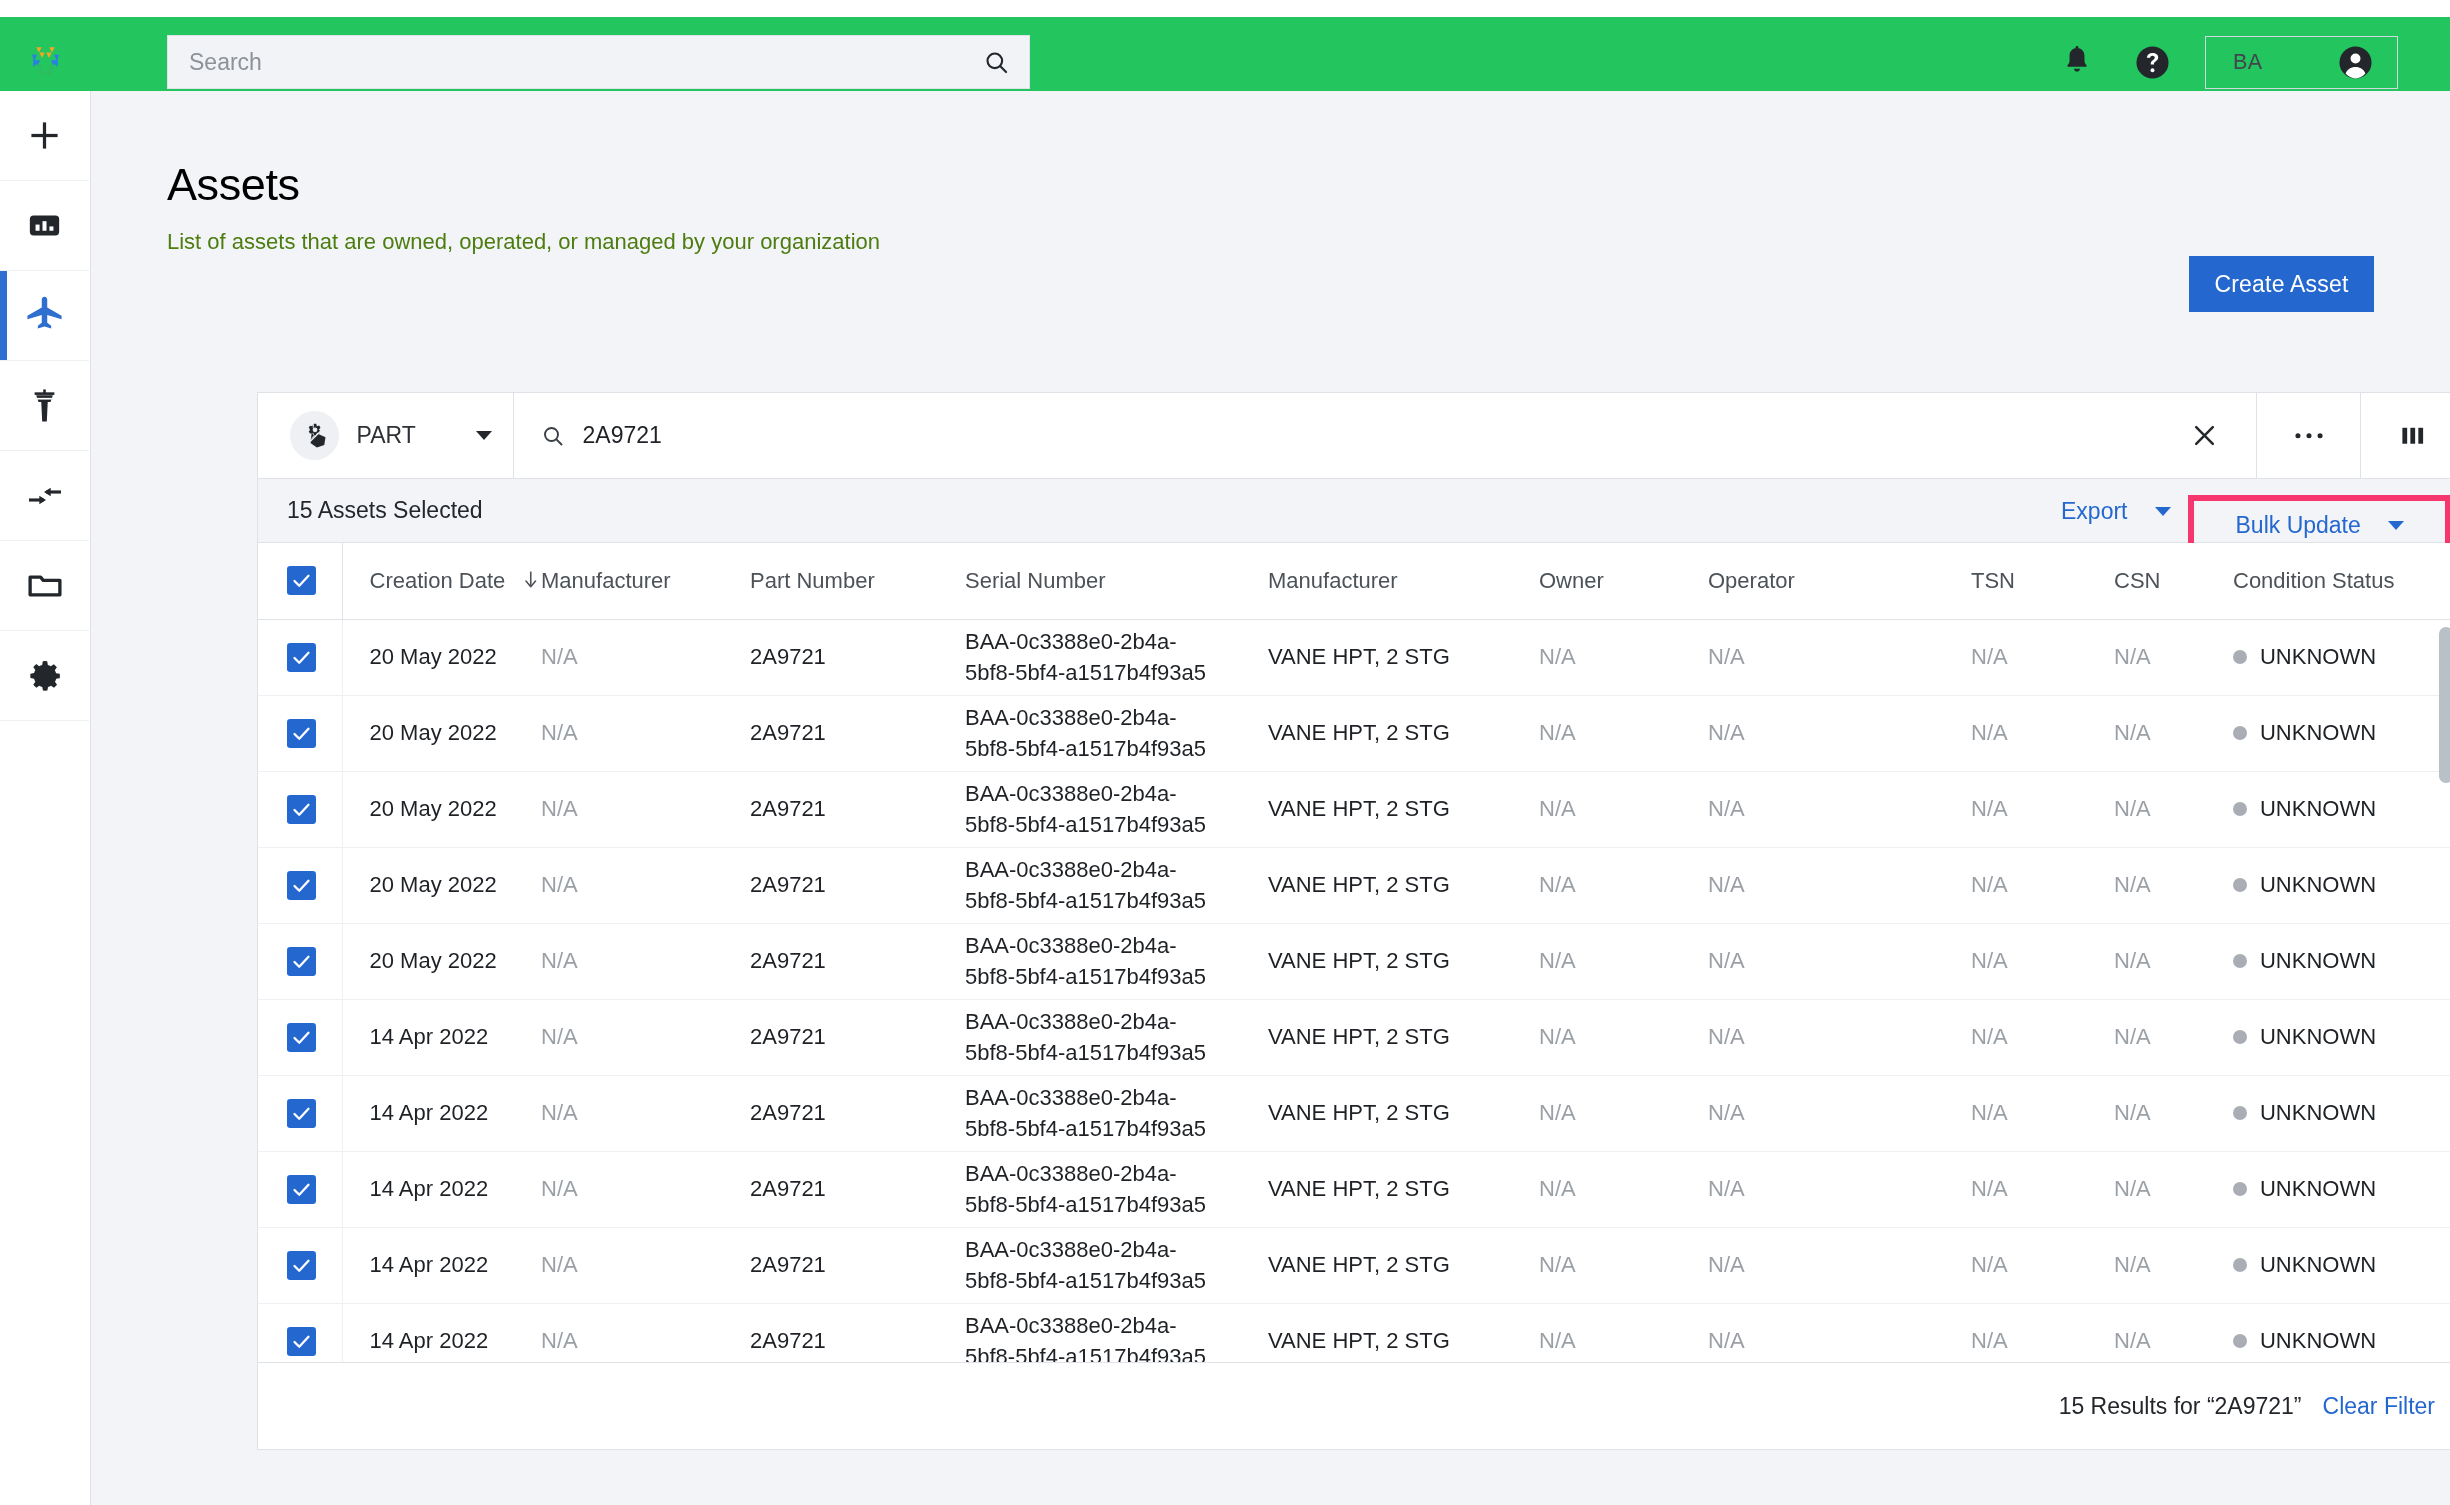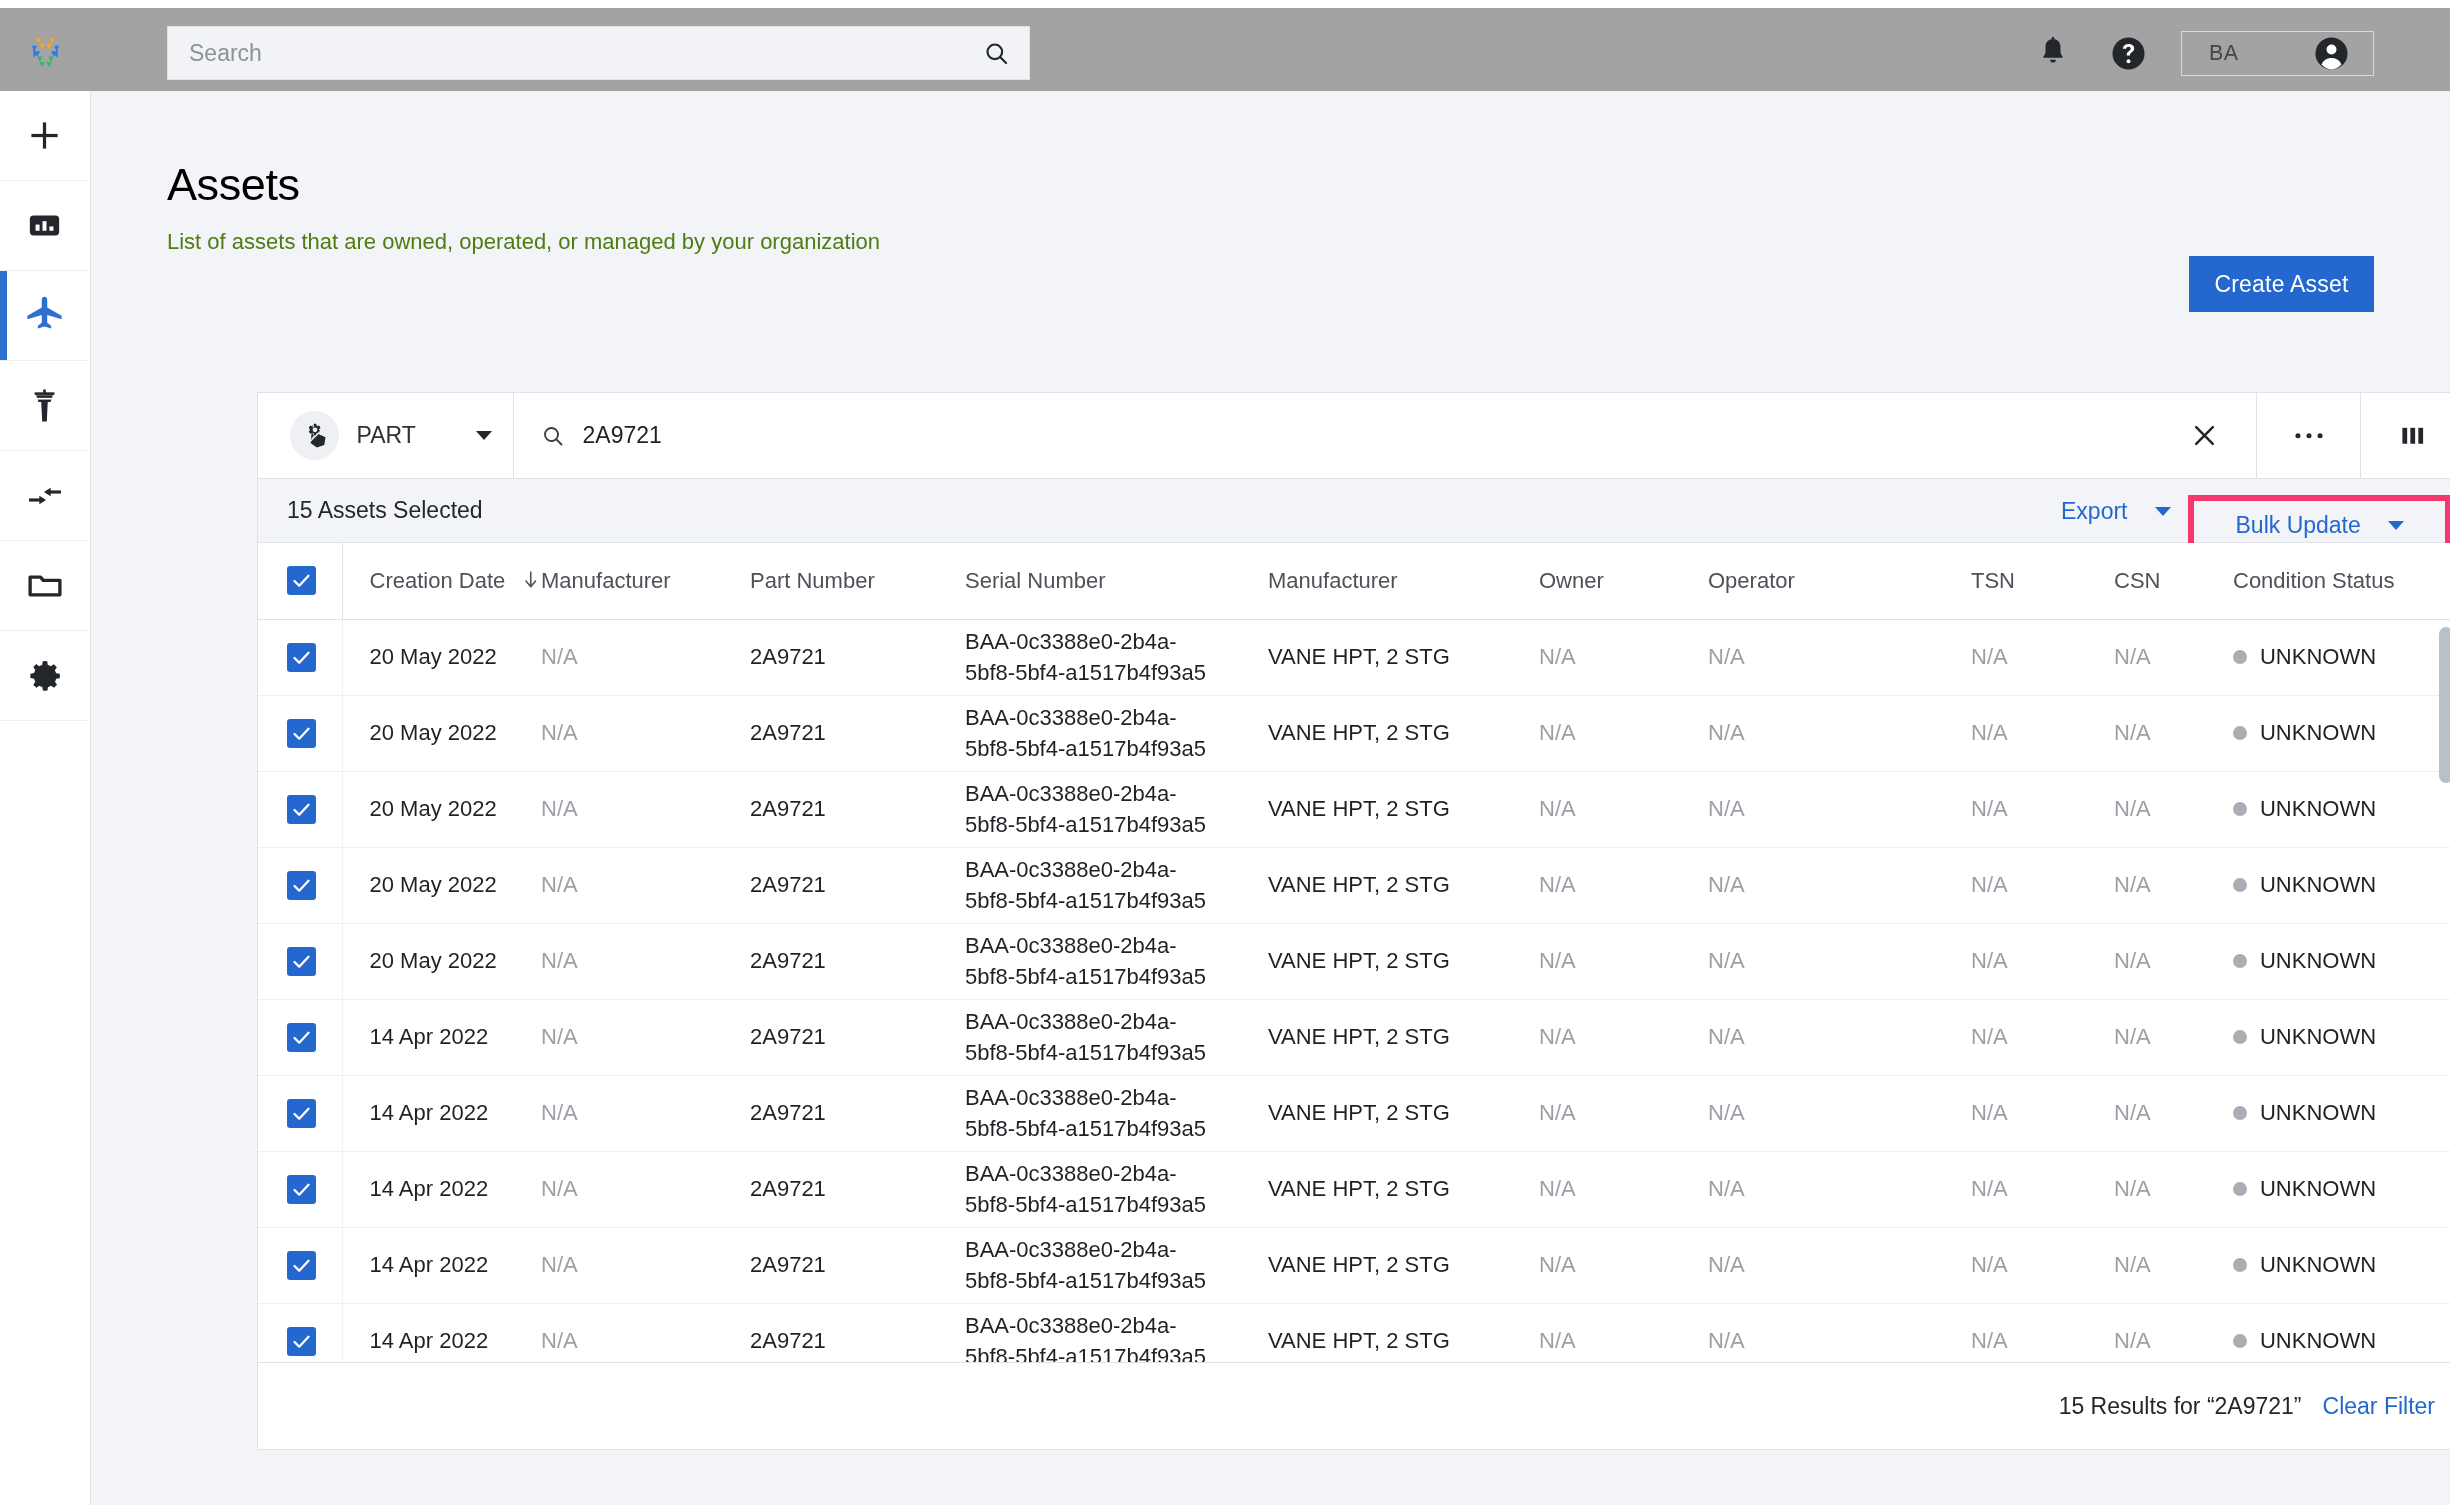--- a/index.html
+++ b/index.html
@@ -5,23 +5,23 @@
   * { box-sizing: border-box; margin: 0; padding: 0; }
   html, body {
     width: 2450px; height: 1505px;
     background: #ffffff;
     font-family: "Liberation Sans", sans-serif;
     overflow: hidden;
   }
 
   
   .topbar {
-    position: absolute; top: 8px; left: 0;
+    position: absolute; top: 17px; left: 0;
     width: 2450px; height: 91px;
-    background: #a3a3a3;
+    background: #22c55e;
     border-bottom: 1.6px solid #dfe3e8;
     display: flex; align-items: center;
   }
   .logo-wrap {
     width: 91px; height: 91px;
     display: flex; align-items: center; justify-content: center;
     flex: 0 0 91px;
   }
   .logo { width: 49px; height: 49px; }
 
@@ -44,22 +44,22 @@
   .topbar-right {
     position: absolute; right: 0; top: 0; height: 91px;
     display: flex; align-items: center; gap: 0;
   }
   .icon-btn {
     width: 76px; height: 91px;
     display: flex; align-items: center; justify-content: center;
     cursor: pointer;
   }
   .account-box {
-    margin-left: 14.3px; margin-right: 76px;
-    width: 193px; height: 45px;
+    margin-left: 14.3px; margin-right: 52px;
+    width: 193px; height: 53px;
     border: 1.6px solid #d3d8de;
     display: flex; align-items: center; justify-content: space-between;
     padding: 0 24px 0 27px;
     cursor: pointer;
   }
   .account-initials {
     font-size: 21.5px; color: #41464c; letter-spacing: 0.4px; font-weight: 400;
   }
 
   

